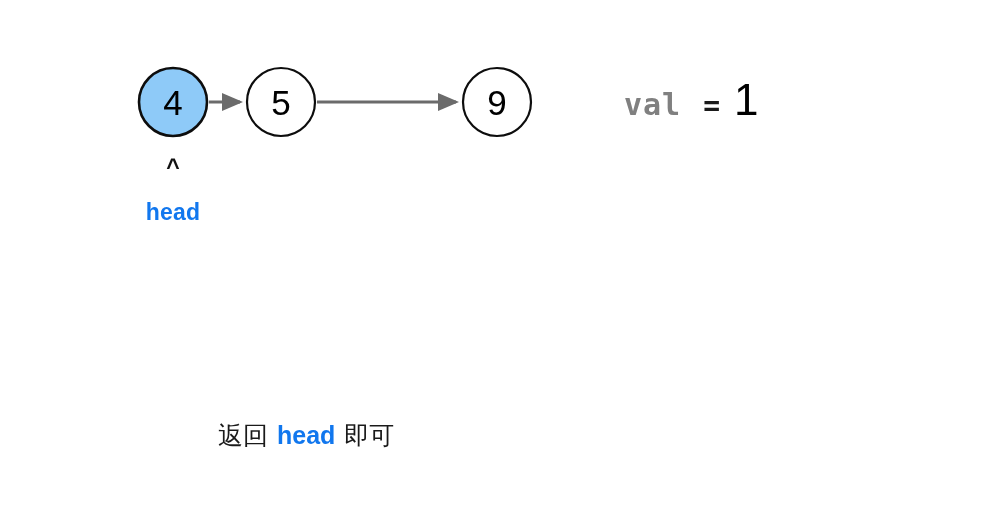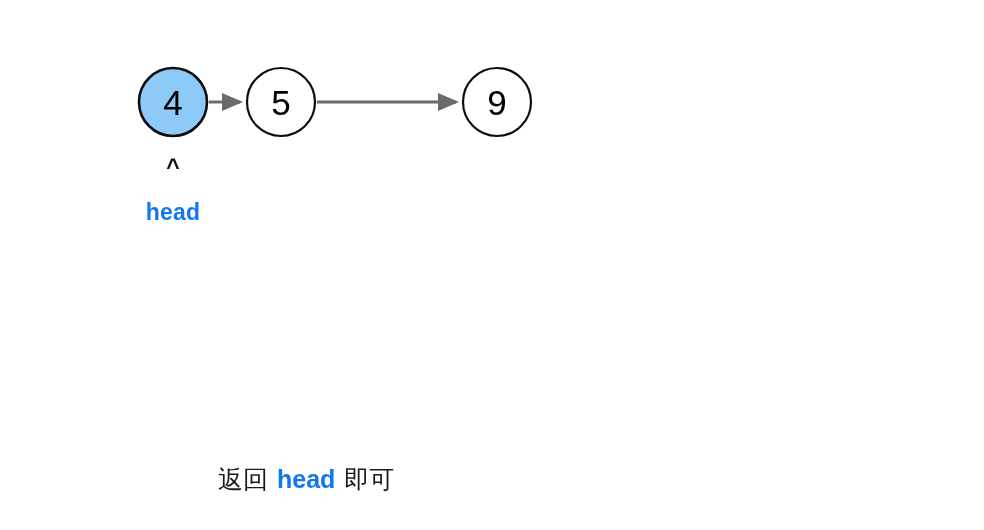--- a/index.html
+++ b/index.html
@@ -109,21 +109,20 @@
     position: absolute;
     left: 218px;
     top: 420px;
     font-family: "Liberation Sans", "DejaVu Sans", sans-serif;
     font-size: 25px;
     line-height: 30px;
     color: #1a1a1a;
     white-space: pre;
     display: flex;
     align-items: center;
-    margin-top: 44px;
   }
   .caption-code {
     color: #1177ee;
     font-weight: 700;
     font-family: "Liberation Sans", sans-serif;
     font-size: 25px;
     margin: 0 9px;
   }
 </style>
 </head>
@@ -153,20 +152,25 @@
     </svg>
 
     <div class="node-label" style="left:138px; top:85px;">4</div>
     <div class="node-label" style="left:246px; top:85px;">5</div>
     <div class="node-label" style="left:462px; top:85px;">9</div>
 
     <div class="caret" style="left:138px; top:156px;">^</div>
     <div class="head-label" style="left:118px; top:201px;">head</div>
   </div>
 
+  <div class="expr">
+    <span class="expr-var">val</span>
+    <span class="expr-eq">=</span>
+    <span class="expr-val">1</span>
+  </div>
 
   <div class="caption">
     <span>返回</span>
     <span class="caption-code">head</span>
     <span>即可</span>
   </div>
 
 </div>
 
 </body></html>

